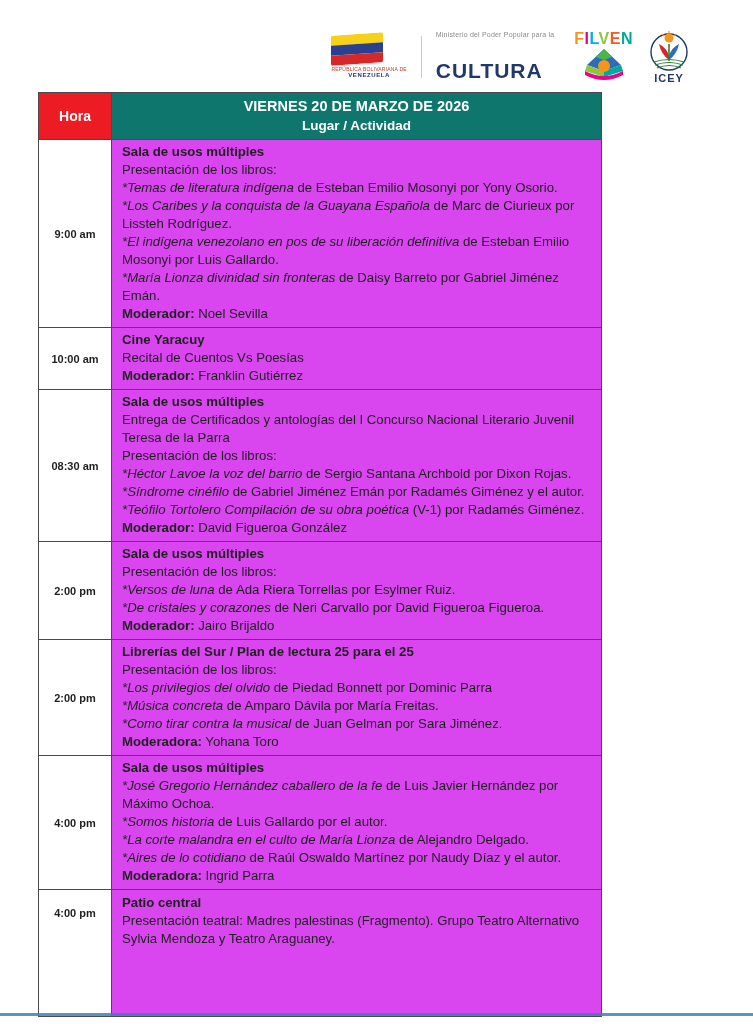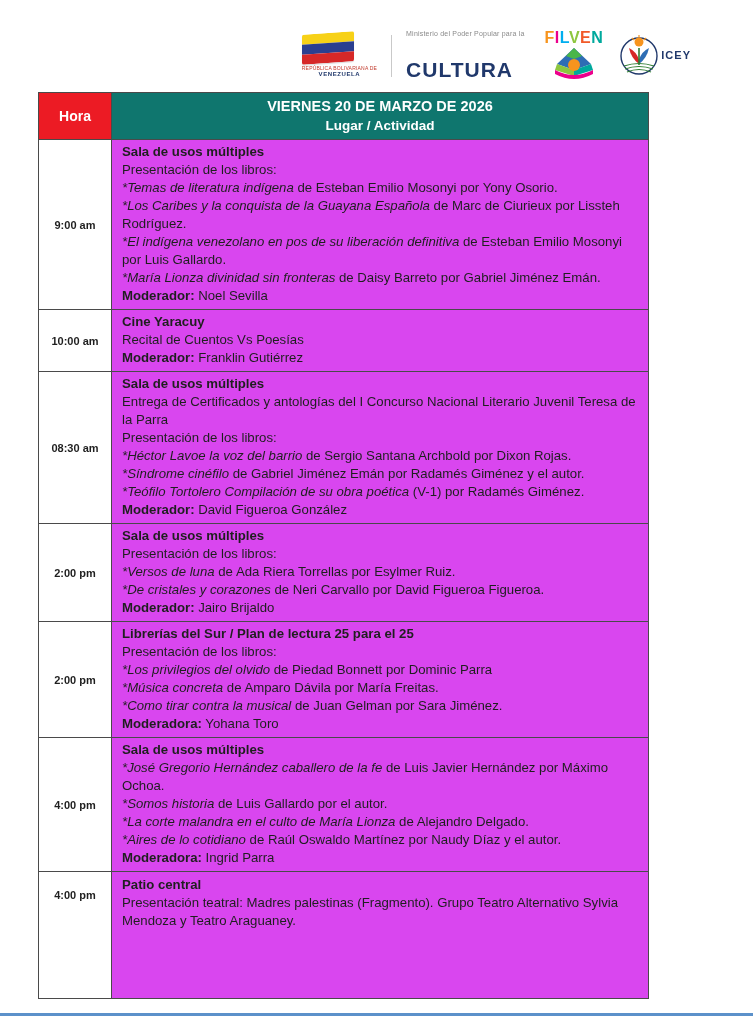--- a/index.html
+++ b/index.html
@@ -25,27 +25,27 @@
   .flag .s2 { flex:1; background:#2b3f90; }
   .flag .s3 { flex:1; background:#d62828; }
   .gov-small { font-size:5px; color:#c0392b; text-align:center; letter-spacing:.2px; line-height:1.3; margin-top:2px; }
   .gov-small .country { color:#20386b; font-weight:bold; font-size:6px; letter-spacing:.6px; }
   .logo-divider { width:1px; height:42px; background:#c9c9c9; }
   .ministry { display:flex; flex-direction:column; justify-content:center;gap:22px; }
   .ministry-line { font-size:7px; color:#8a8a8a; letter-spacing:.2px; }
   .ministry-name { font-size:21px; font-weight:bold; color:#20386b; letter-spacing:1px; line-height:1.05; }
   .filven { display:flex; flex-direction:column; align-items:center; margin-left:6px; }
   .filven-word { font-weight:bold; font-size:16px; letter-spacing:.5px; line-height:1; }
-  .icey { display:flex; flex-direction:row; align-items:center; }
+  .icey { display:flex; flex-direction:column; align-items:center; }
   .icey-label { font-size:11px; font-weight:bold; color:#20386b; letter-spacing:1px; margin-top:-2px; }
 
   
   table.schedule {
     position:absolute; top:92px; left:38px;
-    width:611px; border-collapse:collapse;
+    width:564px; border-collapse:collapse;
     table-layout:fixed;
   }
   table.schedule th, table.schedule td { border:1px solid #4a4a4a; }
   col.c-time { width:73px; }
   thead th { background:#ec1b24; color:#ffffff; vertical-align:middle; }
   th.hora-cell { font-size:14px; font-weight:bold; }
   th.title-cell { padding:3px 0 4px; }
   .title-l1 { font-size:14.5px; font-weight:bold; line-height:1.45; }
   .title-l2 { font-size:13.5px; font-weight:bold; line-height:1.35; }
   thead th { height:45px; }

